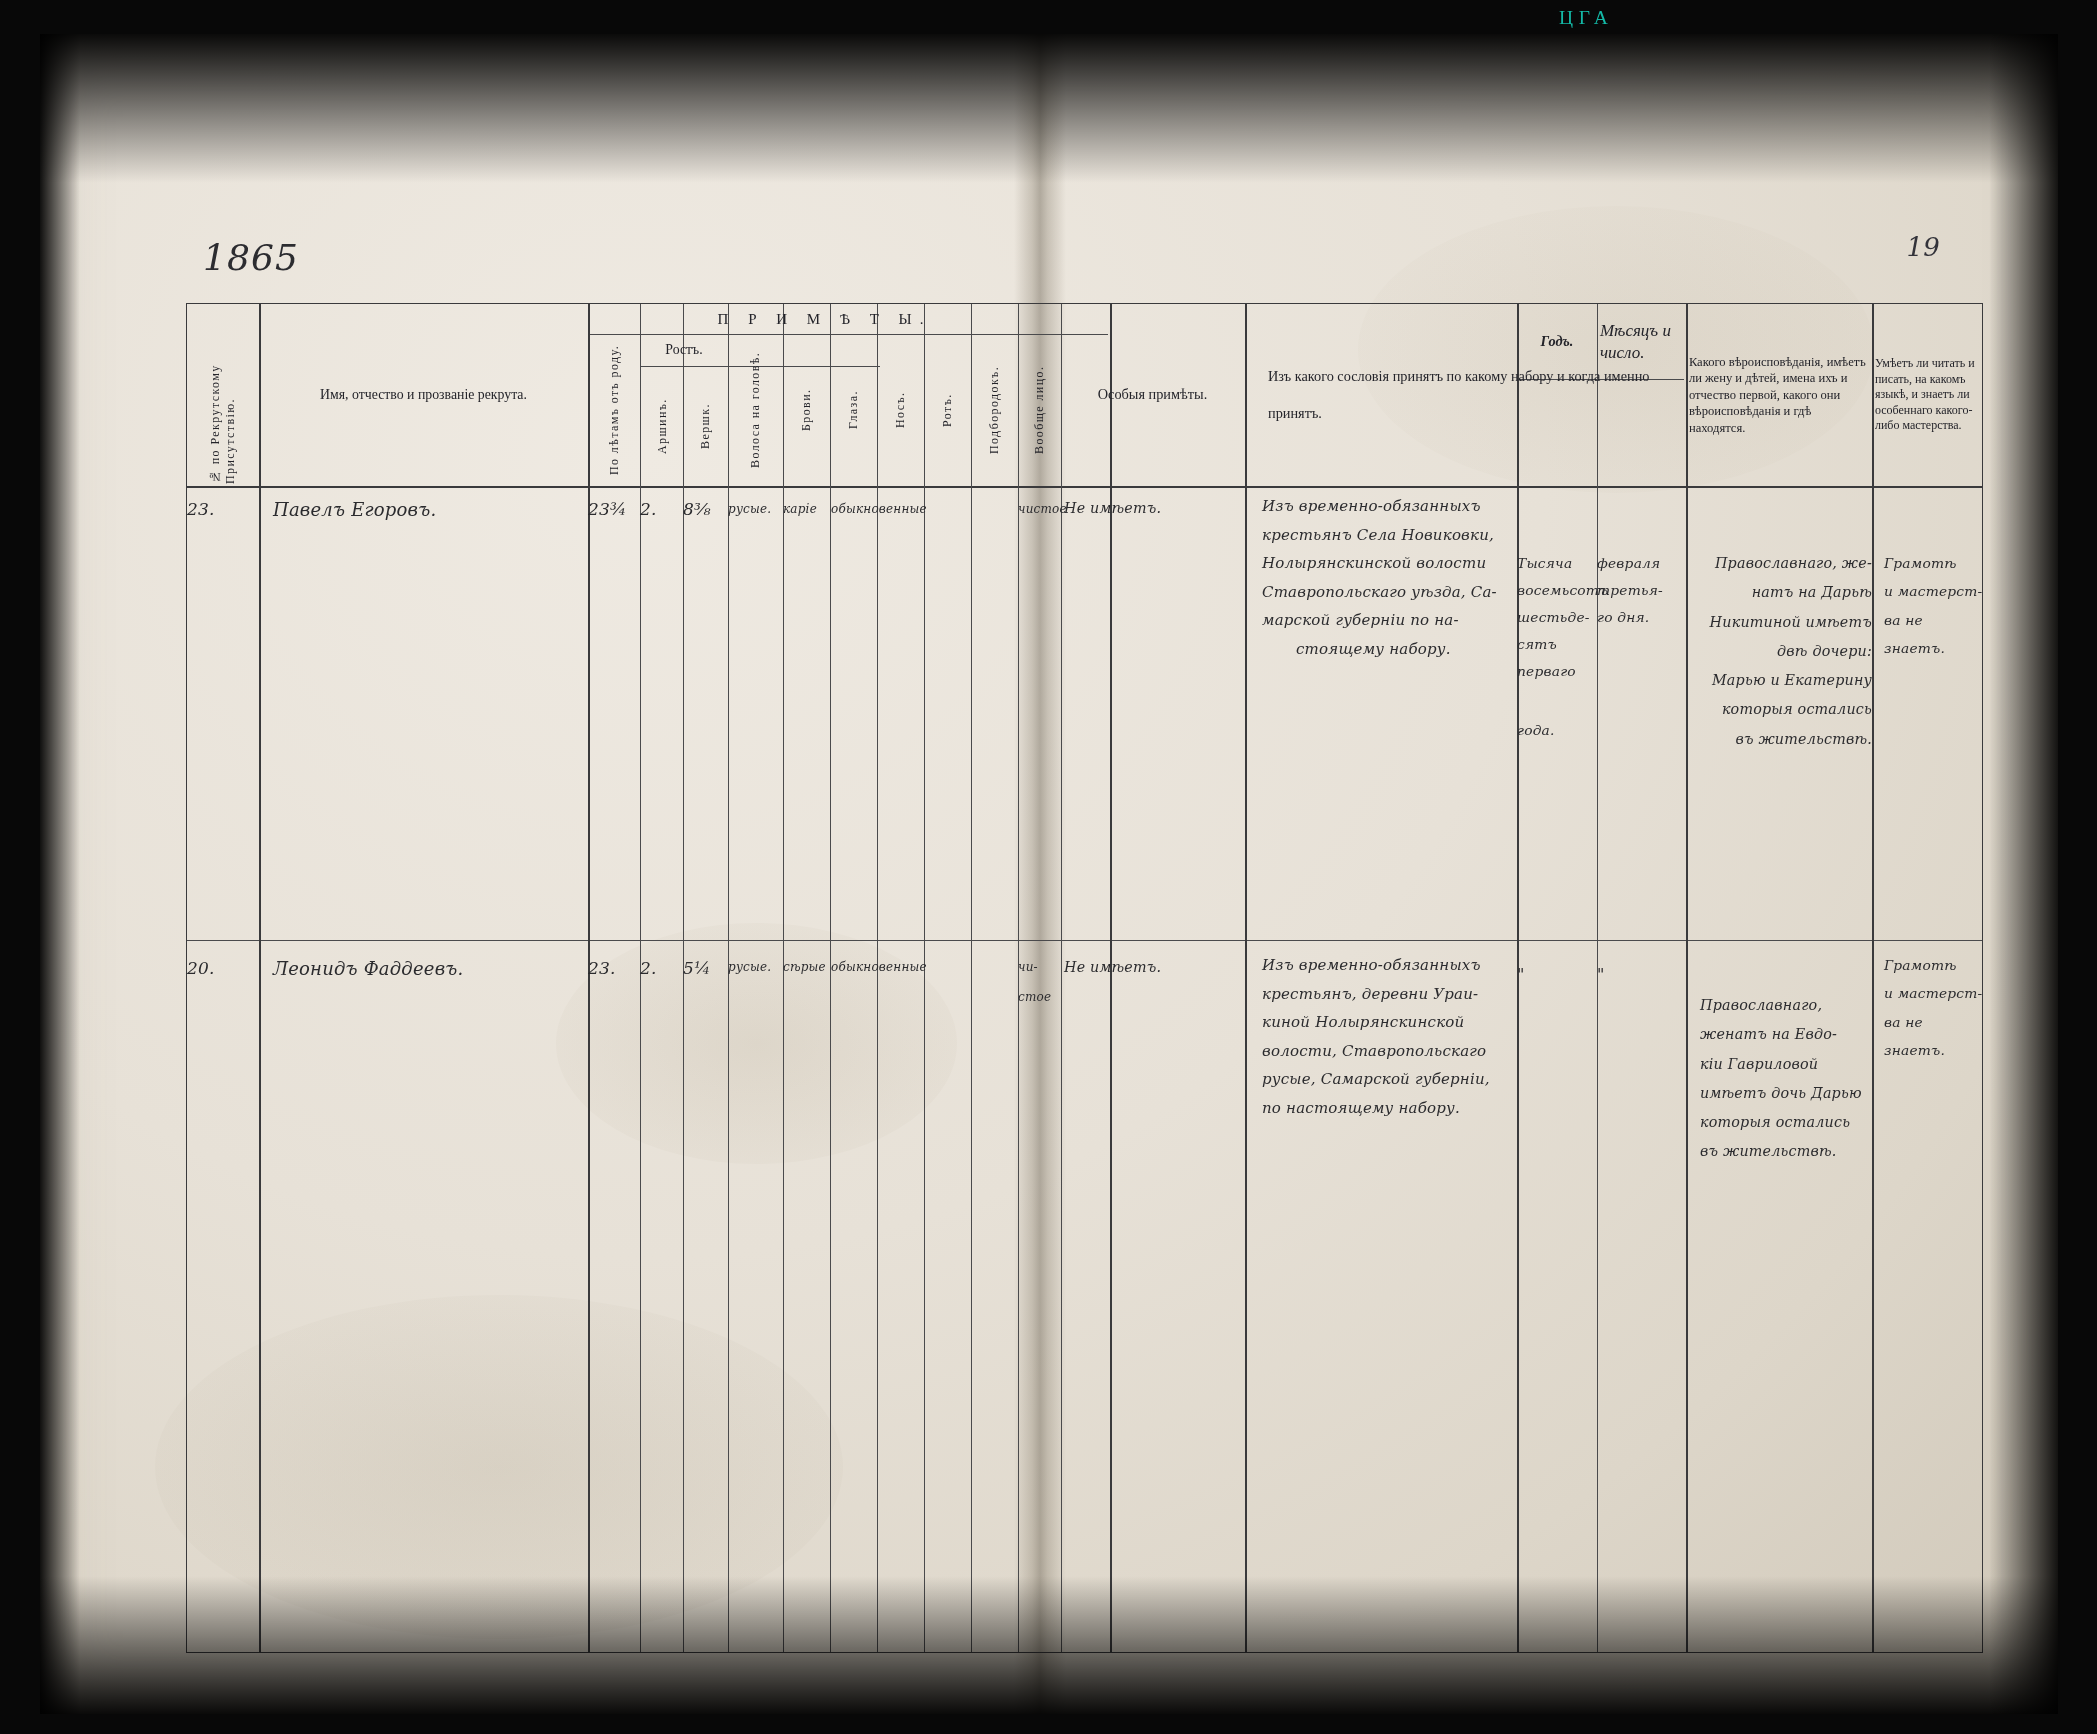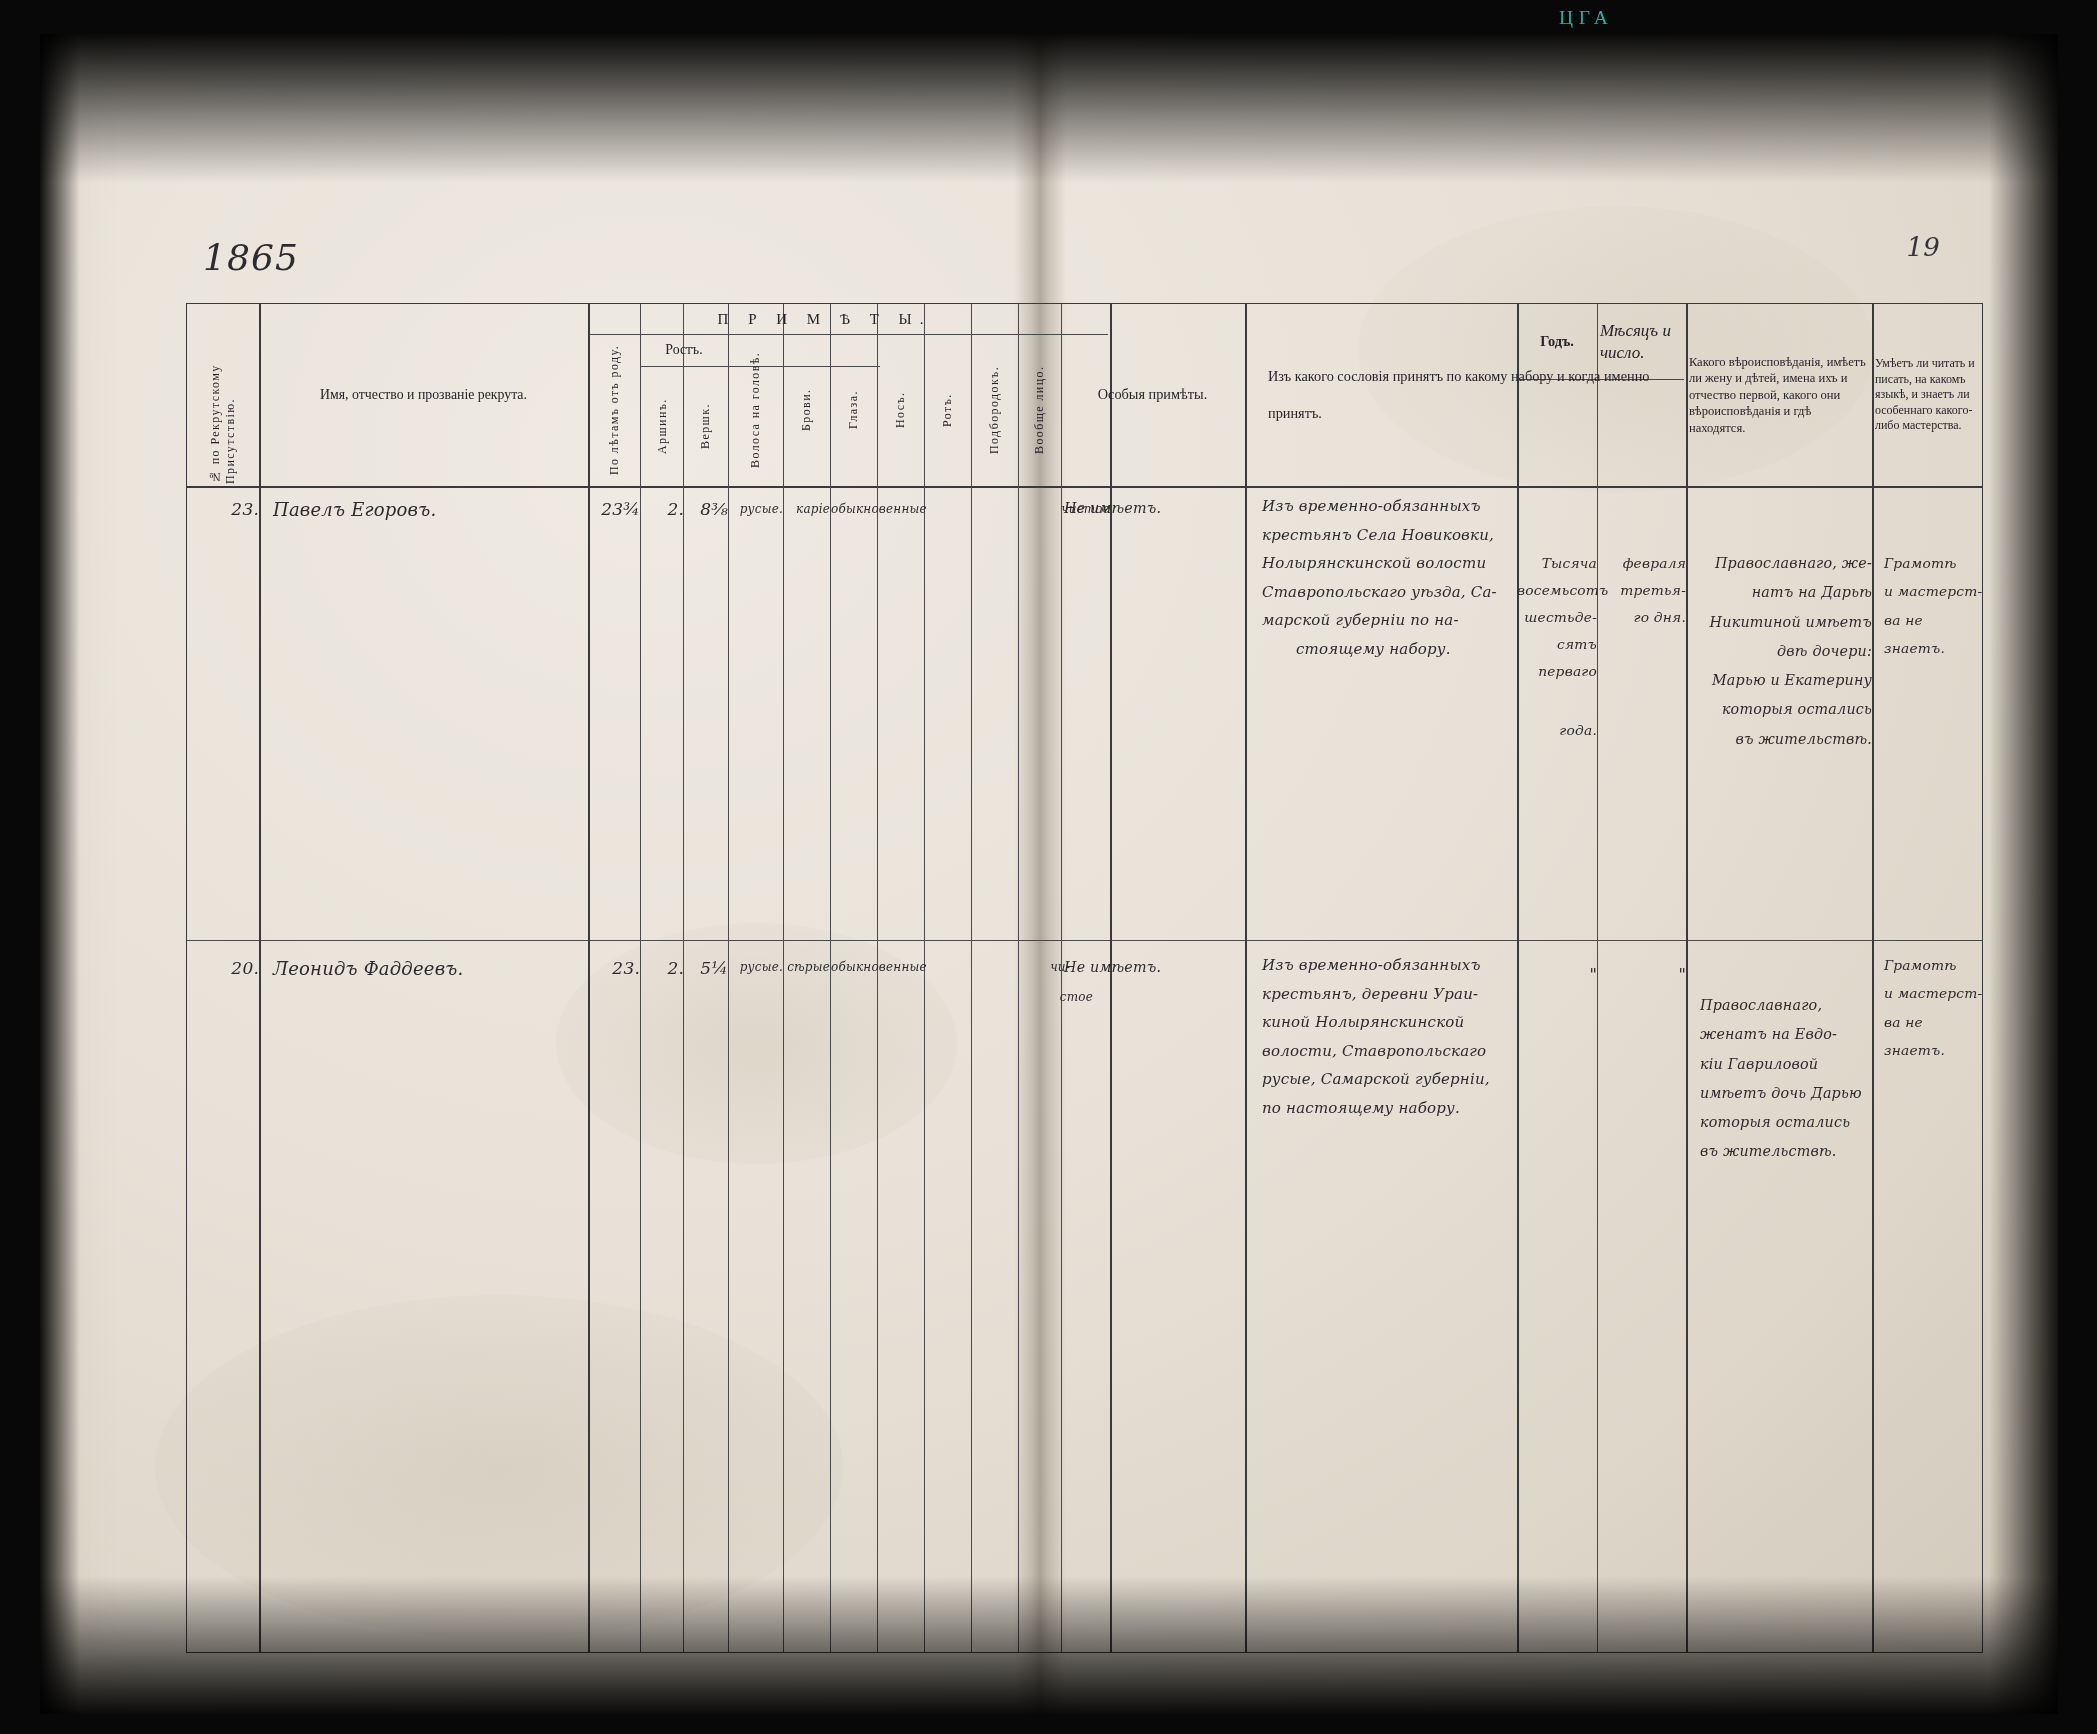--- a/index.html
+++ b/index.html
@@ -127,21 +127,21 @@
     font-size: 15px;
   }
 
   .hcell {
     position: absolute;
     box-sizing: border-box;
     font-size: 15.5px;
     line-height: 1.9;
     color: #2b2b2e;
   }
-  .hcell.ctr { text-align: right; }
+  .hcell.ctr { text-align: left; }
 
   .year {
     position: absolute;
     left: 163px;
     top: 203px;
     font-size: 36px;
     color: #2c2c30;
     font-family: "DejaVu Serif", serif;
     font-style: italic;
     letter-spacing: 1.1px;
@@ -231,21 +231,21 @@
       <div class="cellhead vert printed" style="left:643px;top:30px;width:47px;height:152px;">Глаза.</div>
       <div class="cellhead vert printed" style="left:690px;top:30px;width:47px;height:152px;">Носъ.</div>
       <div class="cellhead vert printed" style="left:737px;top:30px;width:47px;height:152px;">Ротъ.</div>
       <div class="cellhead vert printed" style="left:784px;top:30px;width:47px;height:152px;">Подбородокъ.</div>
       <div class="cellhead vert printed" style="left:831px;top:30px;width:43px;height:152px;">Вообще лицо.</div>
 
       <div class="cellhead printed" style="left:874px;top:0px;width:183px;height:182px;font-size:14.3px;">Особыя примѣты.</div>
 
       <div class="cellhead printed" style="left:1058px;top:0px;width:444px;height:182px;font-size:14.3px;padding:0 23px;line-height:2.6;">Изъ какого сословiя принятъ по какому набору и когда именно принятъ.</div>
 
-      <div class="cellhead printed" style="left:1330px;top:0px;width:80px;height:75px;font-size:14.3px;font-weight:bold;">Годъ.</div>
+      <div class="cellhead printed" style="left:1330px;top:0px;width:80px;height:75px;font-size:14.3px;font-weight:bold;font-style:italic;">Годъ.</div>
       <div class="cellhead printed" style="left:1410px;top:0px;width:89px;height:75px;font-size:17px;font-style:italic;">Мѣсяцъ и число.</div>
 
       <div class="cellhead printed" style="left:1499px;top:0px;width:186px;height:182px;font-size:12.6px;line-height:1.3;">Какого вѣроисповѣданiя, имѣетъ ли жену и дѣтей, имена ихъ и отчество первой, какого они вѣроисповѣданiя и гдѣ находятся.</div>
 
       <div class="cellhead printed" style="left:1685px;top:0px;width:112px;height:182px;font-size:12px;line-height:1.3;">Умѣетъ ли читать и писать, на какомъ языкѣ, и знаетъ ли особеннаго какого-либо мастерства.</div>
 
       <div class="hcell hand ctr" style="left:0px;top:189px;width:72px;font-size:17px;">23.</div>
       <div class="hcell hand" style="left:86px;top:189px;width:315px;font-size:18px;">Павелъ Егоровъ.</div>
       <div class="hcell hand ctr" style="left:401px;top:189px;width:52px;font-size:17px;">23¾</div>
       <div class="hcell hand ctr" style="left:453px;top:189px;width:44px;font-size:17px;">2.</div>

